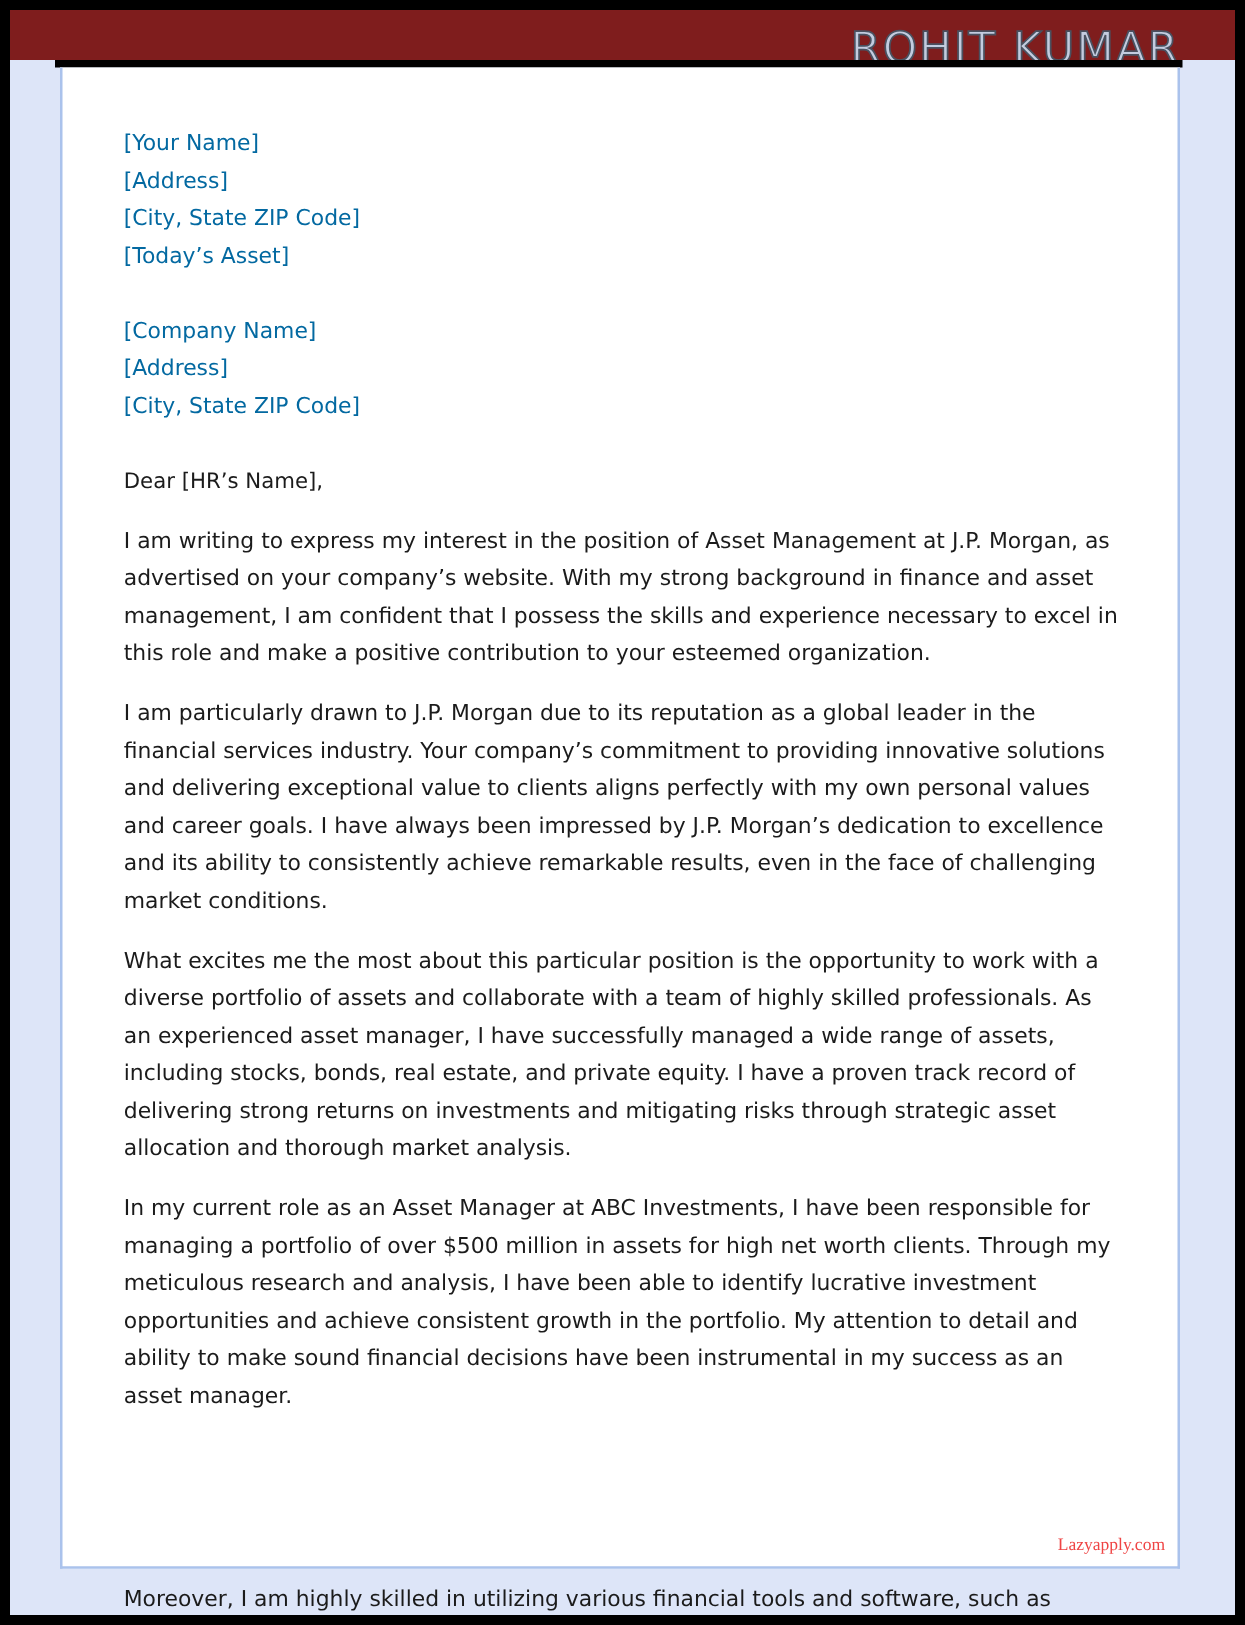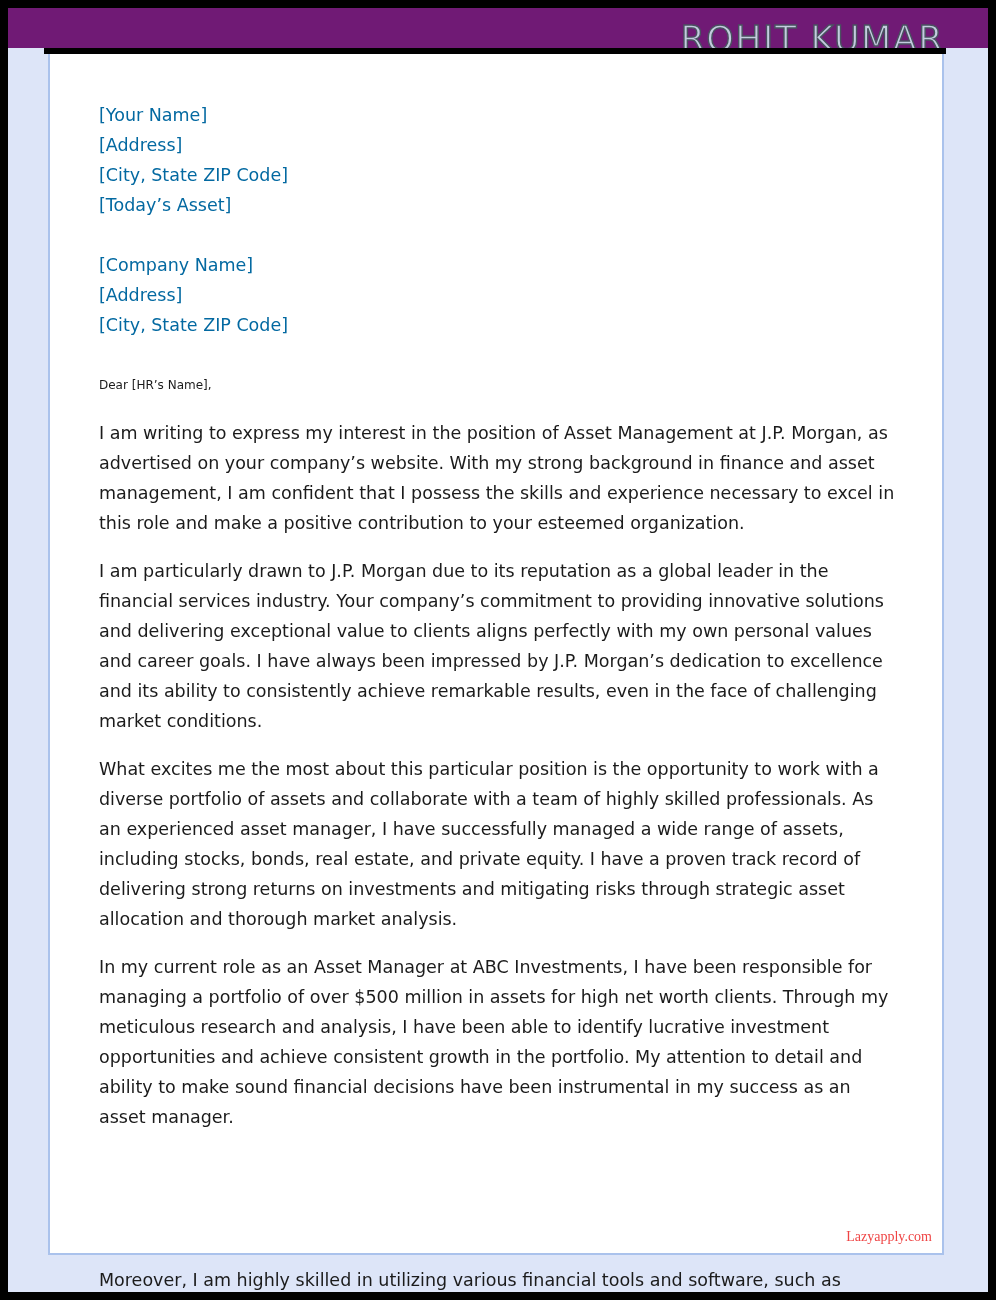--- a/index.html
+++ b/index.html
@@ -34,21 +34,21 @@
     background: #dde5f8;
   }
 
   
   #header-band {
     position: absolute;
     left: 8px;
     top: 8px;
     width: 980px;
     height: 40px;
-    background: #701a75;
+    background: #7f1d1d;
     text-align: center;
   }
 
   #doc-title {
     position: absolute;
     right: 44px;
     top: 13px;
     font-family: "DejaVu Sans", sans-serif;
     font-size: 35px;
     font-weight: 400;
@@ -95,21 +95,21 @@
     line-height: 30px;
     color: #0369a1;
     font-family: "DejaVu Sans", sans-serif;
   }
 
   .addr-line { white-space: nowrap; }
 
   .spacer { height: 30px; }
 
   .salutation {
-    font-size: 12px;
+    font-size: 17px;
     line-height: 30px;
     color: #1b1b1b;
     margin-top: 30px;
   }
 
   .body-para {
     font-size: 17.5px;
     line-height: 30px;
     color: #1b1b1b;
     margin-top: 18px;

